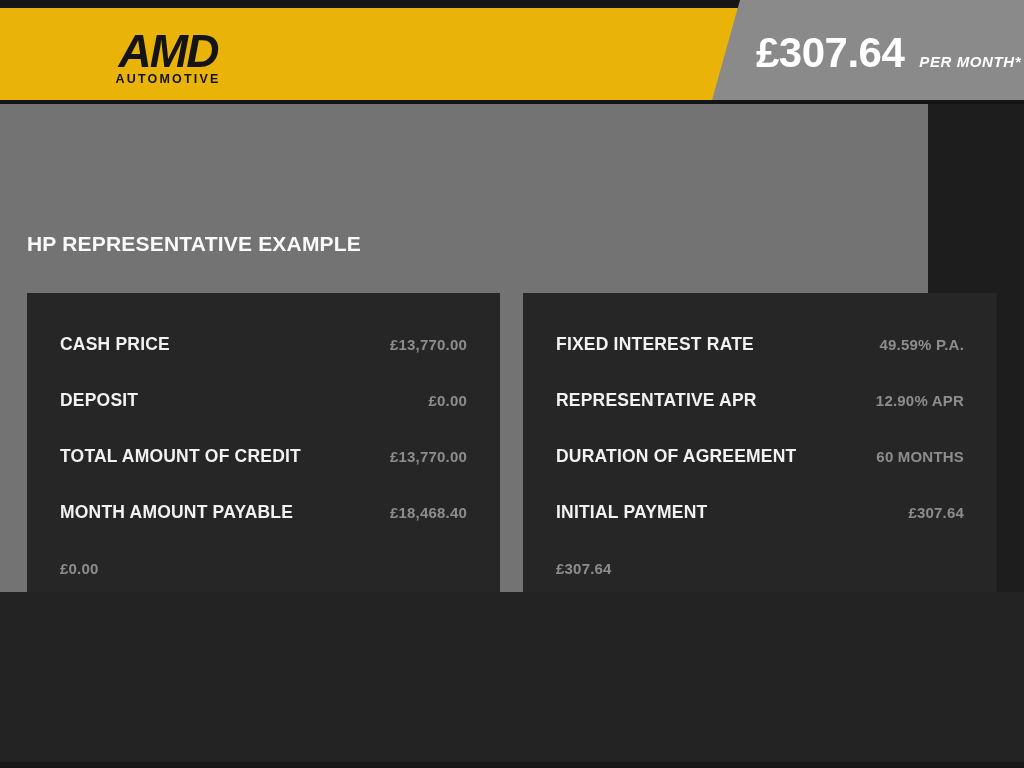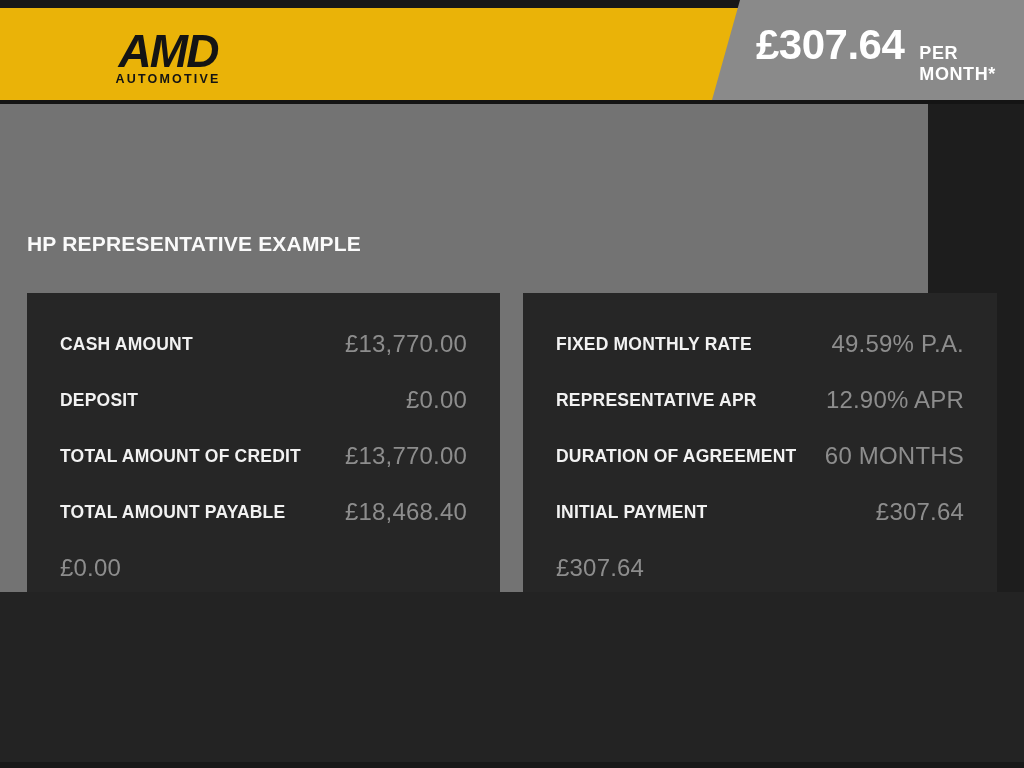--- a/index.html
+++ b/index.html
@@ -12,34 +12,34 @@
 
   .logo { position:absolute; left:100px; top:20px; width:136px; text-align:center; color:#141414; }
   .logo-amd { font-size:46px; font-weight:900; font-style:italic; letter-spacing:-2px; line-height:46px; }
   .logo-sub { font-size:12.5px; font-weight:700; letter-spacing:2.2px; margin-top:-2px; }
 
   .price-flag { position:absolute; left:712px; top:0; width:312px; height:100px;
     background:#8a8a8a; clip-path:polygon(28px 0, 100% 0, 100% 100%, 0 100%);
     display:flex; align-items:center; z-index:6; }
   .flag-inner { display:flex; align-items:baseline; gap:15px; margin-left:44px; margin-top:6px; color:#ffffff; }
   .flag-amount { font-size:42px; font-weight:700; letter-spacing:-0.5px; }
-  .flag-period { font-size:18px; font-weight:700; letter-spacing:0.6px; }
+  .flag-period { font-size:15px; font-weight:700; letter-spacing:0.6px;font-style:italic; }
 
   .header-shadow { position:absolute; left:0; top:100px; width:1024px; height:4px; background:#141414; z-index:4; }
 
   .main { position:absolute; left:0; top:100px; width:928px; height:492px; background:#737373; }
   .heading { position:absolute; left:27px; top:132px; font-size:21px; font-weight:700;
     color:#fafafa; letter-spacing:0.2px; }
 
   .panel { position:absolute; top:193px; height:375px; background:#262626; padding:23px 33px 0 33px; }
   .panel-left  { left:27px;  width:473px; }
   .panel-right { left:523px; width:474px; }
   .row { height:56px; display:flex; justify-content:space-between; align-items:center; }
   .row-label { font-size:17.5px; font-weight:700; color:#f2f2f2; letter-spacing:0.2px; }
-  .row-value { font-size:24px; font-weight:400; color:#8d8d8d; letter-spacing:0.2px; }
+  .row-value { font-size:15px; font-weight:700; color:#8d8d8d; letter-spacing:0.2px; }
 
   .footer { position:absolute; left:0; top:592px; width:1024px; height:170px; background:#232323; }
 
   .bottom-strip { position:absolute; left:0; top:762px; width:1024px; height:6px; background:#181818; }
 </style>
 </head>
 <body>
 
 <div id="app">
 
@@ -59,47 +59,47 @@
     </div>
   </div>
 
   <div class="header-shadow"></div>
 
   <div class="main">
     <div class="heading">HP REPRESENTATIVE EXAMPLE</div>
 
     <div class="panel panel-left">
       <div class="row">
-        <span class="row-label">CASH AMOUNT</span>
+        <span class="row-label">CASH PRICE</span>
         <span class="row-value">£13,770.00</span>
       </div>
       <div class="row">
         <span class="row-label">DEPOSIT</span>
         <span class="row-value">£0.00</span>
       </div>
       <div class="row">
         <span class="row-label">TOTAL AMOUNT OF CREDIT</span>
         <span class="row-value">£13,770.00</span>
       </div>
       <div class="row">
-        <span class="row-label">TOTAL AMOUNT PAYABLE</span>
+        <span class="row-label">MONTH AMOUNT PAYABLE</span>
         <span class="row-value">£18,468.40</span>
       </div>
       <div class="row">
         <span class="row-value">£0.00</span>
       </div>
       <div class="row">
         <span class="row-label">OPTION TO PURCHASE FEE</span>
         <span class="row-value">£10.00</span>
       </div>
     </div>
 
     <div class="panel panel-right">
       <div class="row">
-        <span class="row-label">FIXED MONTHLY RATE</span>
+        <span class="row-label">FIXED INTEREST RATE</span>
         <span class="row-value">49.59% P.A.</span>
       </div>
       <div class="row">
         <span class="row-label">REPRESENTATIVE APR</span>
         <span class="row-value">12.90% APR</span>
       </div>
       <div class="row">
         <span class="row-label">DURATION OF AGREEMENT</span>
         <span class="row-value">60 MONTHS</span>
       </div>

